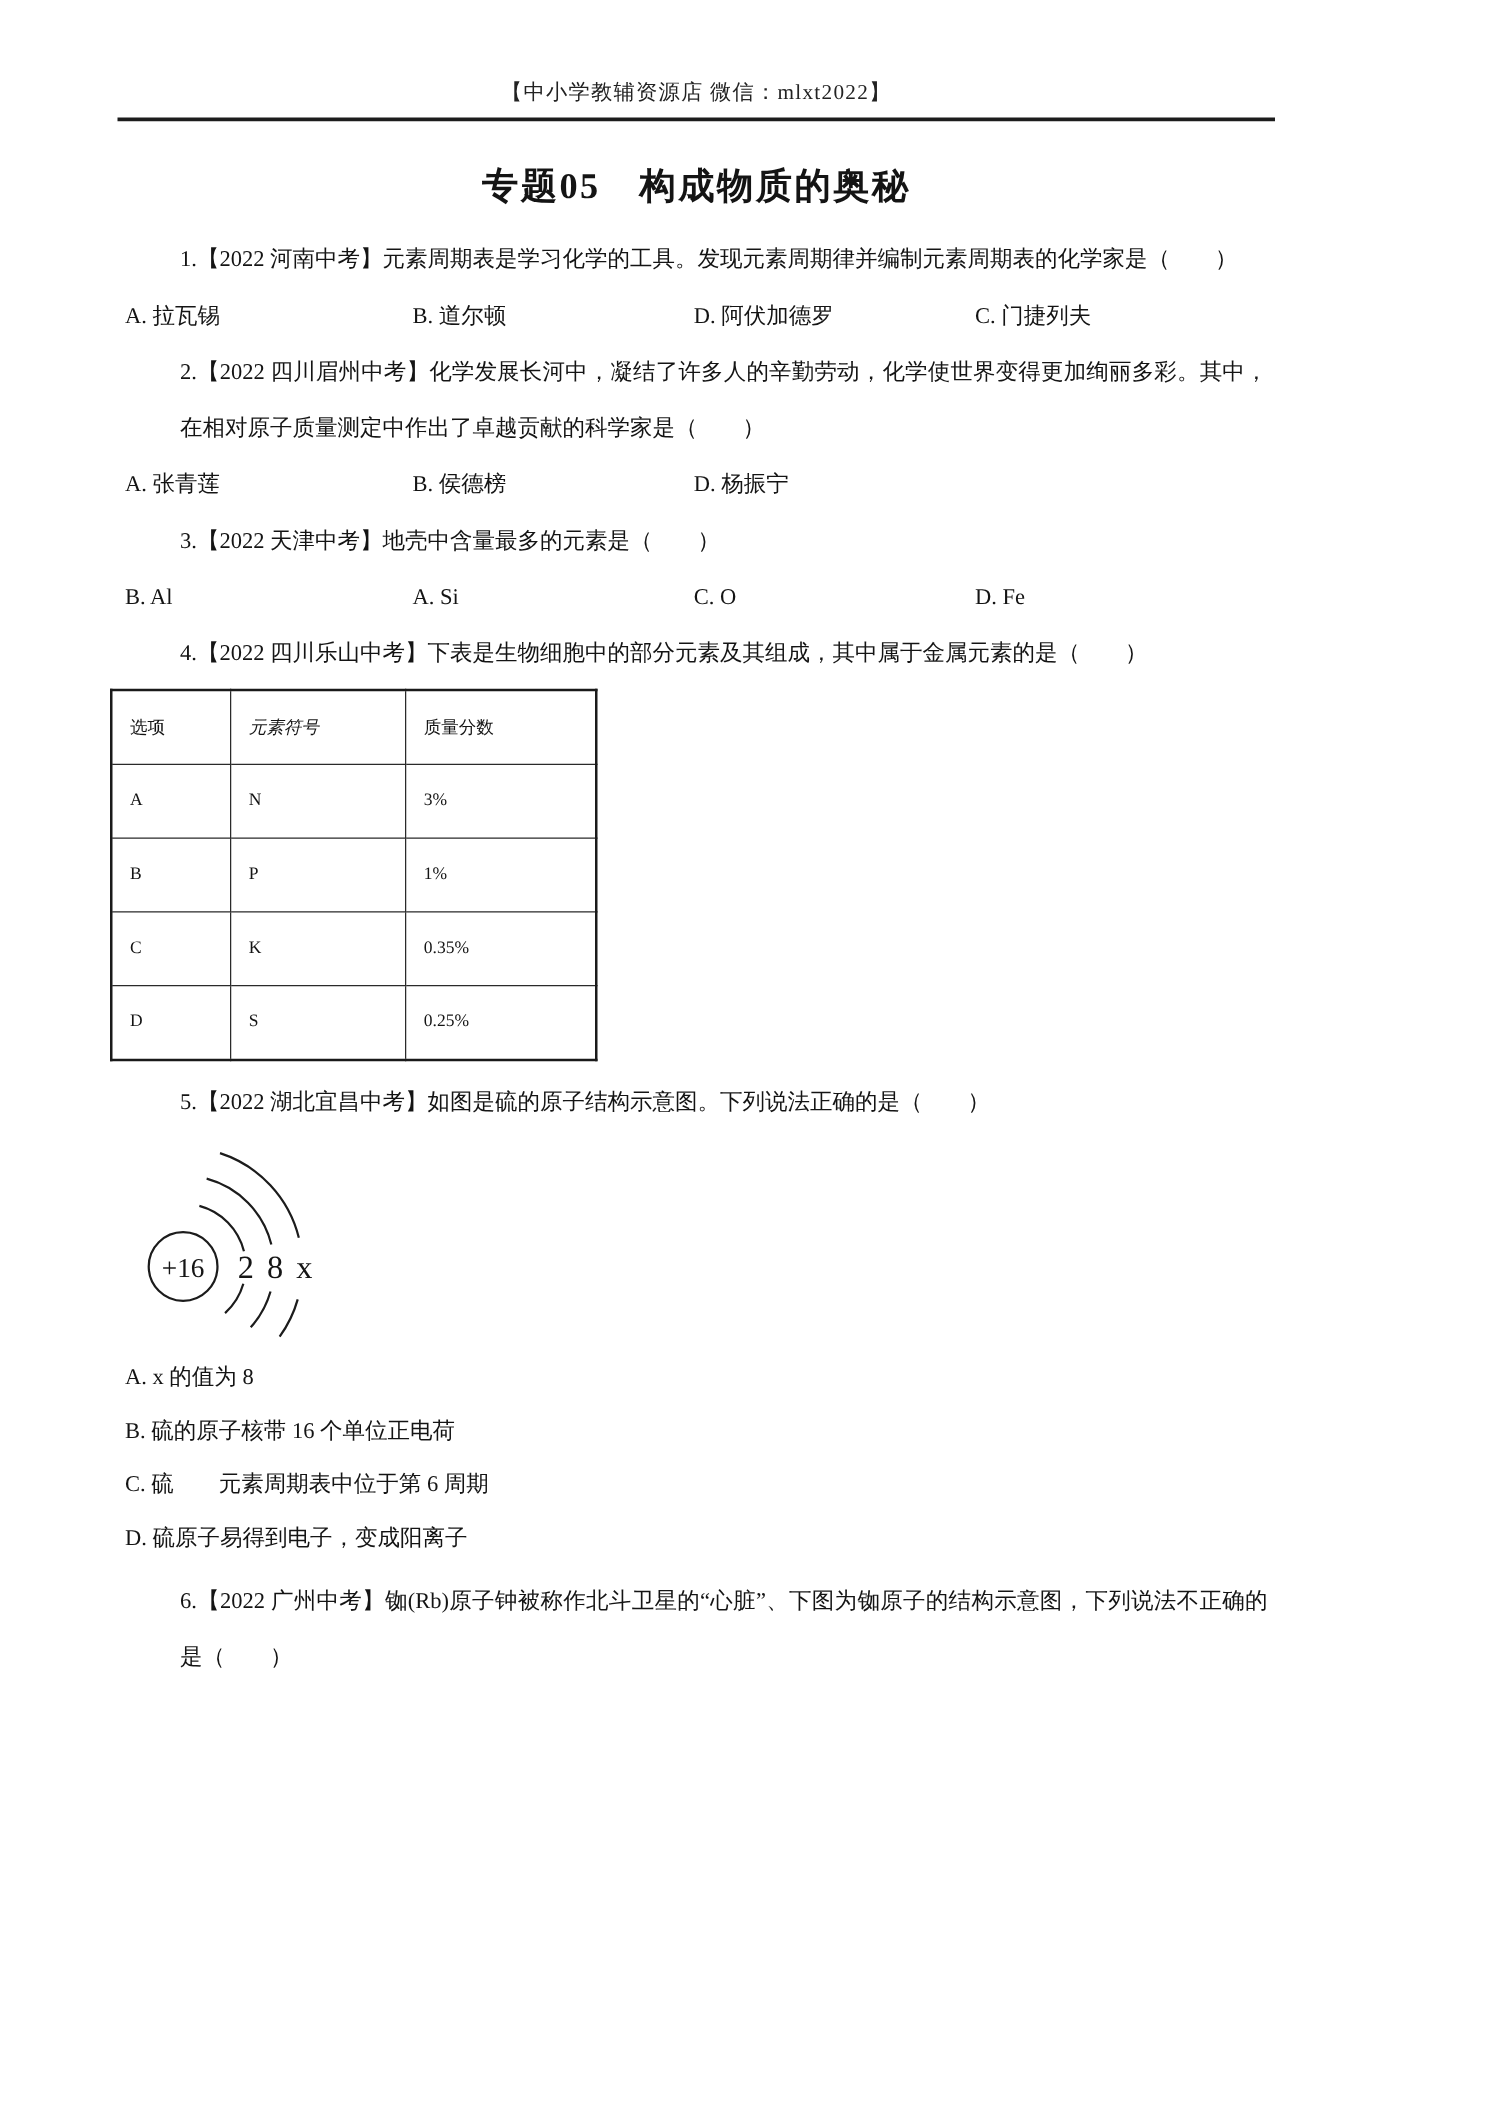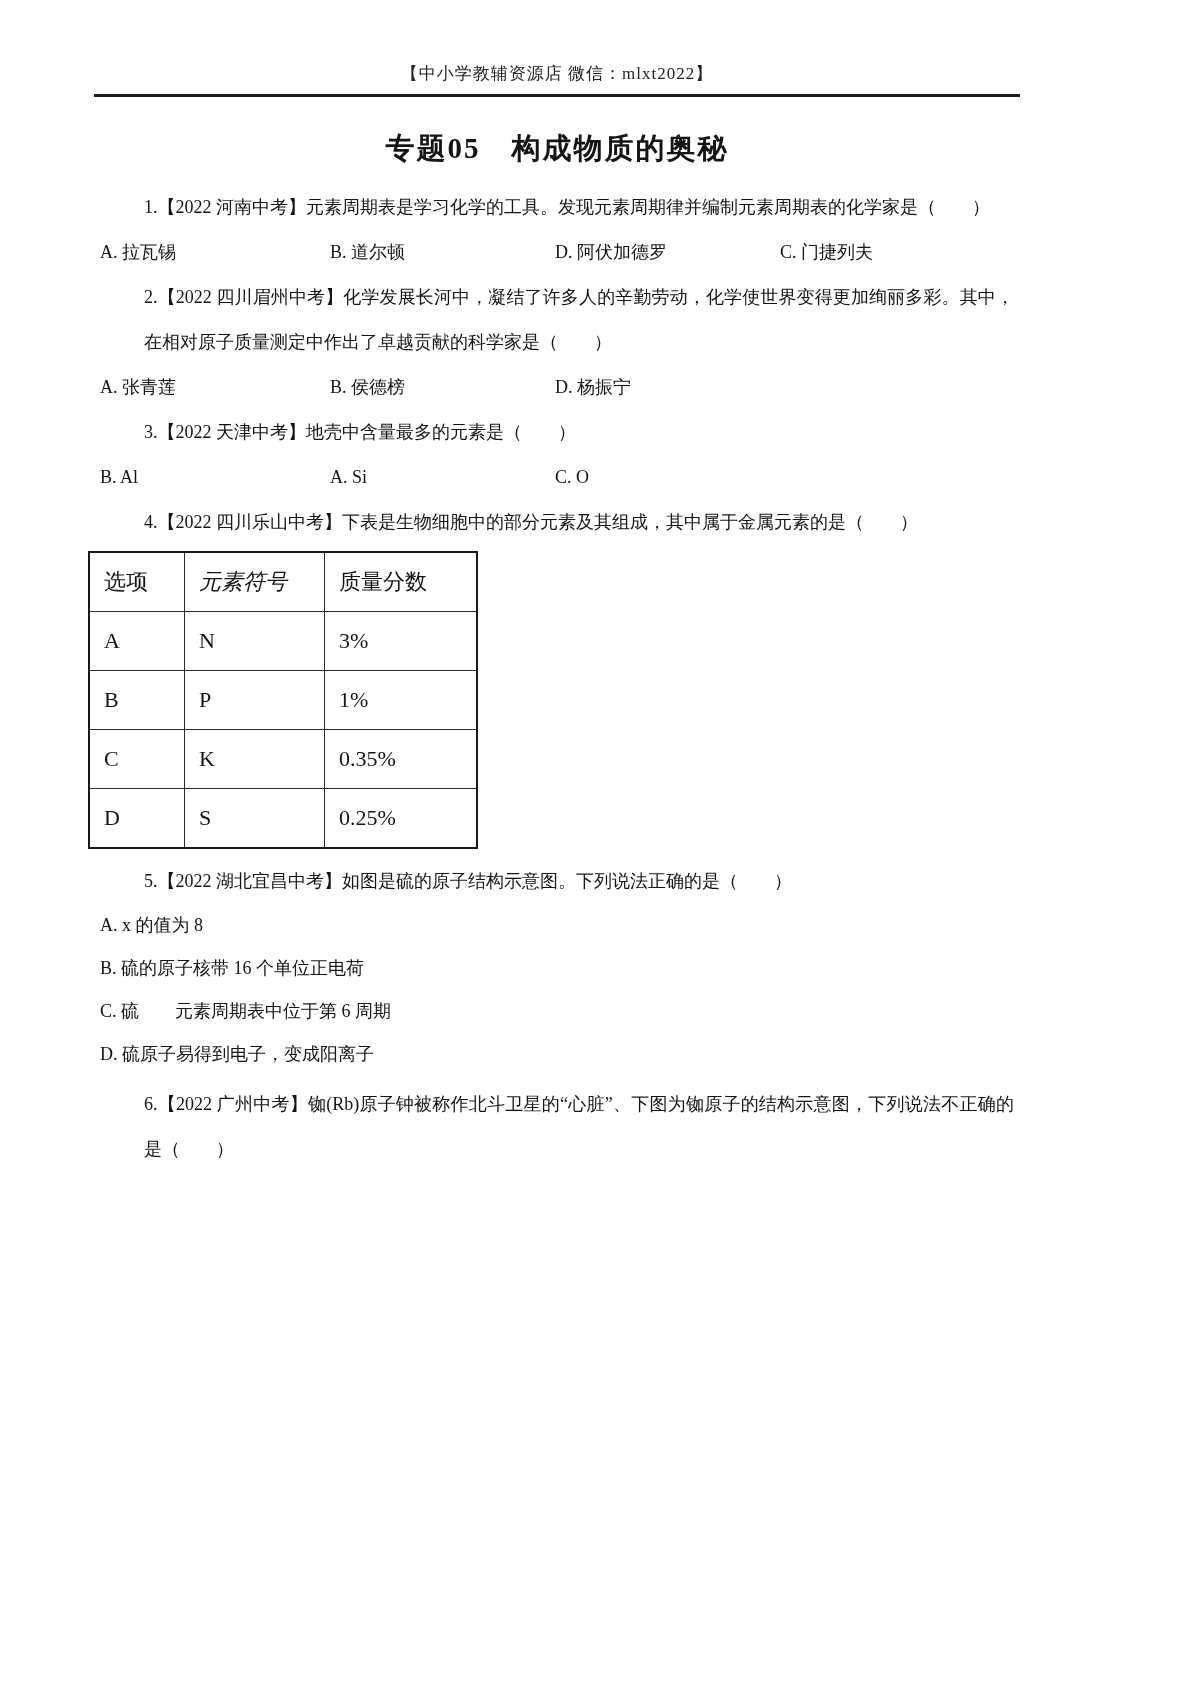--- a/index.html
+++ b/index.html
@@ -11,21 +11,21 @@
   .page{box-sizing:border-box;width:1104px;height:1698px;padding:62px 90px 0 100px;}
   .doc-header{text-align:center;font-size:17px;letter-spacing:1px;color:#222;}
   .divider{border:none;border-top:3px solid #1c1c1c;margin:9px -6px 0 -6px;}
   .doc-title{text-align:center;font-size:29px;font-weight:700;margin:32px 0 16px 0;letter-spacing:2px;}
   .stem{font-size:18px;line-height:45px;text-align:justify;margin-left:44px;}
   .opt-row{display:grid;grid-template-columns:230px 225px 225px 1fr;font-size:18px;line-height:45px;}
   .opt-line{font-size:18px;line-height:43px;}
   .el-table{border-collapse:collapse;margin:6px 0 10px -12px;border:2px solid #1a1a1a;}
   .el-table th,.el-table td{
     border:1.5px solid #2a2a2a;font-weight:400;text-align:left;
-    font-size:22px;padding:0 10px 0 14px;height:58px;vertical-align:middle;
+    font-size:14px;padding:0 10px 0 14px;height:58px;vertical-align:middle;
   }
   .col-opt{width:70px;}
   .col-sym{width:115px;font-style:italic;}
   .col-mass{width:127px;}
   .atom-wrap{margin:12px 0 6px 2px;height:158px;}
   .atom-wrap svg{display:block;}
   .atom-stroke{fill:none;stroke:#1c1c1c;stroke-width:2.2;}
   .atom-num{font-family:"Liberation Serif","DejaVu Serif",serif;fill:#151515;}
 </style>
 </head>
@@ -56,20 +56,21 @@
       <span>D. 杨振宁</span>
     </div>
   </div>
 
   <div>
     <div class="stem">3.【2022 天津中考】地壳中含量最多的元素是（　　）</div>
     <div class="opt-row">
       <span>B. Al</span>
       <span>A. Si</span>
       <span>C. O</span>
+      <span>D. Fe</span>
     </div>
   </div>
 
   <div>
     <div class="stem">4.【2022 四川乐山中考】下表是生物细胞中的部分元素及其组成，其中属于金属元素的是（　　）</div>
     <table class="el-table">
       <thead>
         <tr>
           <th class="col-opt">选项</th>
           <th class="col-sym">元素符号</th>
@@ -97,20 +98,38 @@
           <td>S</td>
           <td>0.25%</td>
         </tr>
       </tbody>
     </table>
   </div>
 
   <div>
     <div class="stem">5.【2022 湖北宜昌中考】如图是硫的原子结构示意图。下列说法正确的是（　　）</div>
 
+    <div class="atom-wrap">
+      <svg width="186" height="158" viewBox="0 0 230 195">
+
+        <circle class="atom-stroke" cx="55" cy="120" r="34"></circle>
+        <text class="atom-num" x="55" y="130" font-size="27" text-anchor="middle">+16</text>
+
+        <path class="atom-stroke" d="M71.1 60.1 A62 62 0 0 1 115.2 105"></path>
+        <path class="atom-stroke" d="M114.6 137.1 A62 62 0 0 1 96.5 166.1"></path>
+        <path class="atom-stroke" d="M78.3 33.1 A90 90 0 0 1 142.3 98.2"></path>
+        <path class="atom-stroke" d="M141.5 144.8 A90 90 0 0 1 121.9 180.2"></path>
+        <path class="atom-stroke" d="M91.5 7.8 A118 118 0 0 1 169.5 91.5"></path>
+        <path class="atom-stroke" d="M168.4 152.5 A118 118 0 0 1 150.5 189.4"></path>
+
+        <text class="atom-num" x="117" y="131" font-size="32" text-anchor="middle">2</text>
+        <text class="atom-num" x="146" y="131" font-size="32" text-anchor="middle">8</text>
+        <text class="atom-num" x="175" y="131" font-size="32" text-anchor="middle">x</text>
+      </svg>
+    </div>
 
     <div class="opt-line">A. x 的值为 8</div>
     <div class="opt-line">B. 硫的原子核带 16 个单位正电荷</div>
     <div class="opt-line">C. 硫　　元素周期表中位于第 6 周期</div>
     <div class="opt-line">D. 硫原子易得到电子，变成阳离子</div>
   </div>
 
   <div style="margin-top:6px;">
     <div class="stem">6.【2022 广州中考】铷(Rb)原子钟被称作北斗卫星的“心脏”、下图为铷原子的结构示意图，下列说法不正确的是（　　）</div>
   </div>

